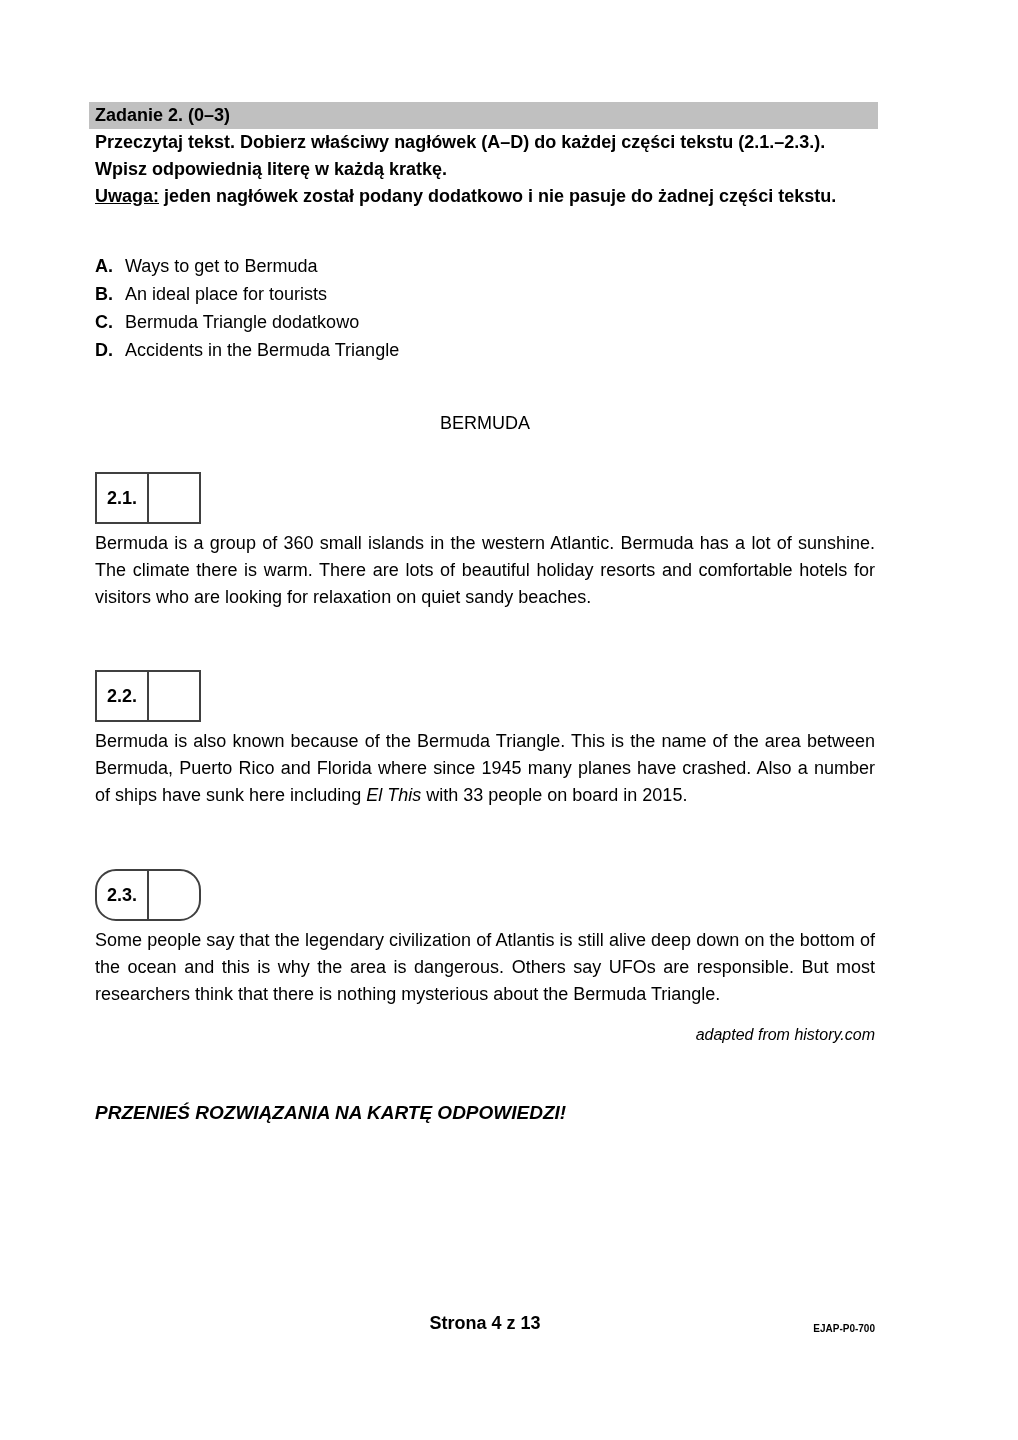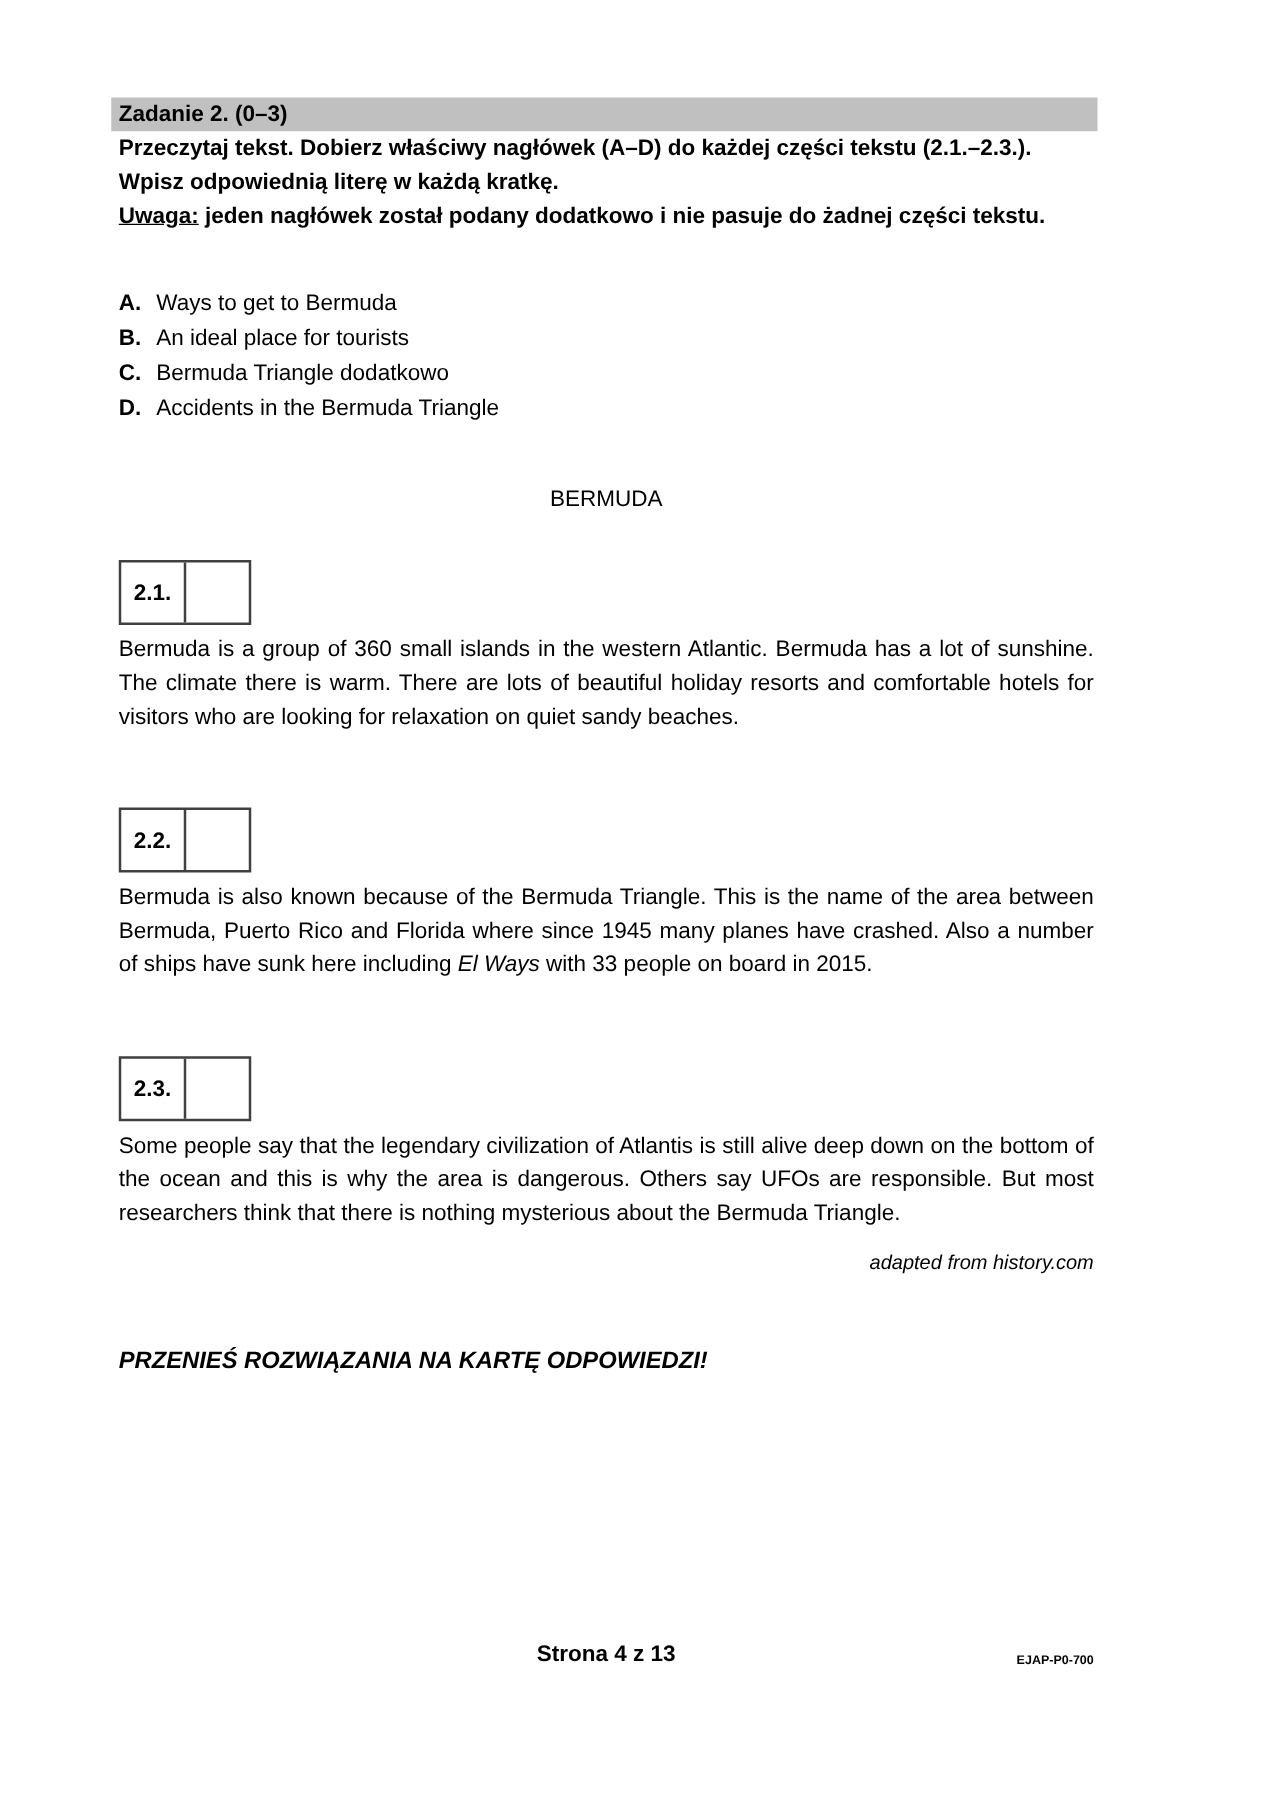--- a/index.html
+++ b/index.html
@@ -8,21 +8,21 @@
     width: 1018px; height: 1440px;
     position: relative;
     color: #000000;
     font-family: "Liberation Sans", sans-serif;
     font-size: 18px;
     line-height: 27px;
     overflow: hidden;
   }
   .content {
     position: absolute;
-    left: 95px; top: 78px;
+    left: 95px; top: 102px;
     width: 780px;
   }
   .task-header-bar {
     background: #c0c0c0;
     font-weight: bold;
     height: 27px;
     line-height: 27px;
     padding-left: 6px;
     margin-left: -6px;
     margin-right: -3px;
@@ -42,21 +42,21 @@
   }
   .answer-box-label {
     width: 52px; flex: 0 0 52px;
     border-right: 2px solid #404040;
     display: flex; align-items: center; justify-content: center;
     font-weight: bold;
   }
   .answer-box-input { flex: 1; }
   .box-21 { margin-top: 35px; }
   .box-22 { margin-top: 59px; }
-  .box-23 { margin-top: 60px; }
+  .box-23 { margin-top: 60px; border-radius: 21px; }
   .passage { margin-top: 6px; text-align: justify; }
   .passage .italic { font-style: italic; }
   .source-note { text-align: right; font-style: italic; font-size: 16px; line-height: 24px; margin-top: 15px; }
   .transfer-instruction { margin-top: 52px; font-weight: bold; font-style: italic; font-size: 19px; }
   .footer-row { position: absolute; left: 95px; top: 1310px; width: 780px; font-weight: bold; }
   .footer-page { text-align: center; font-size: 18px; }
   .footer-code { position: absolute; right: 0; top: 5px; font-size: 10px; }
 </style>
 </head>
 <body>
@@ -98,21 +98,21 @@
     <div class="answer-box-label">2.1.</div>
     <div class="answer-box-input"></div>
   </div>
   <div class="passage">Bermuda is a group of 360 small islands in the western Atlantic. Bermuda has a lot of sunshine. The climate there is warm. There are lots of beautiful holiday resorts and comfortable hotels for visitors who are looking for relaxation on quiet sandy beaches.</div>
 
   <div class="answer-box box-22">
     <div class="answer-box-label">2.2.</div>
     <div class="answer-box-input"></div>
   </div>
   <div class="passage">
-    <span>Bermuda is also known because of the Bermuda Triangle. This is the name of the area between Bermuda, Puerto Rico and Florida where since 1945 many planes have crashed. Also a number of ships have sunk here including </span><span class="italic">El Ways</span><span> with 33 people on board in 2015.</span>
+    <span>Bermuda is also known because of the Bermuda Triangle. This is the name of the area between Bermuda, Puerto Rico and Florida where since 1945 many planes have crashed. Also a number of ships have sunk here including </span><span class="italic">El This</span><span> with 33 people on board in 2015.</span>
   </div>
 
   <div class="answer-box box-23">
     <div class="answer-box-label">2.3.</div>
     <div class="answer-box-input"></div>
   </div>
   <div class="passage">Some people say that the legendary civilization of Atlantis is still alive deep down on the bottom of the ocean and this is why the area is dangerous. Others say UFOs are responsible. But most researchers think that there is nothing mysterious about the Bermuda Triangle.</div>
 
   <div class="source-note">adapted from history.com</div>
 

